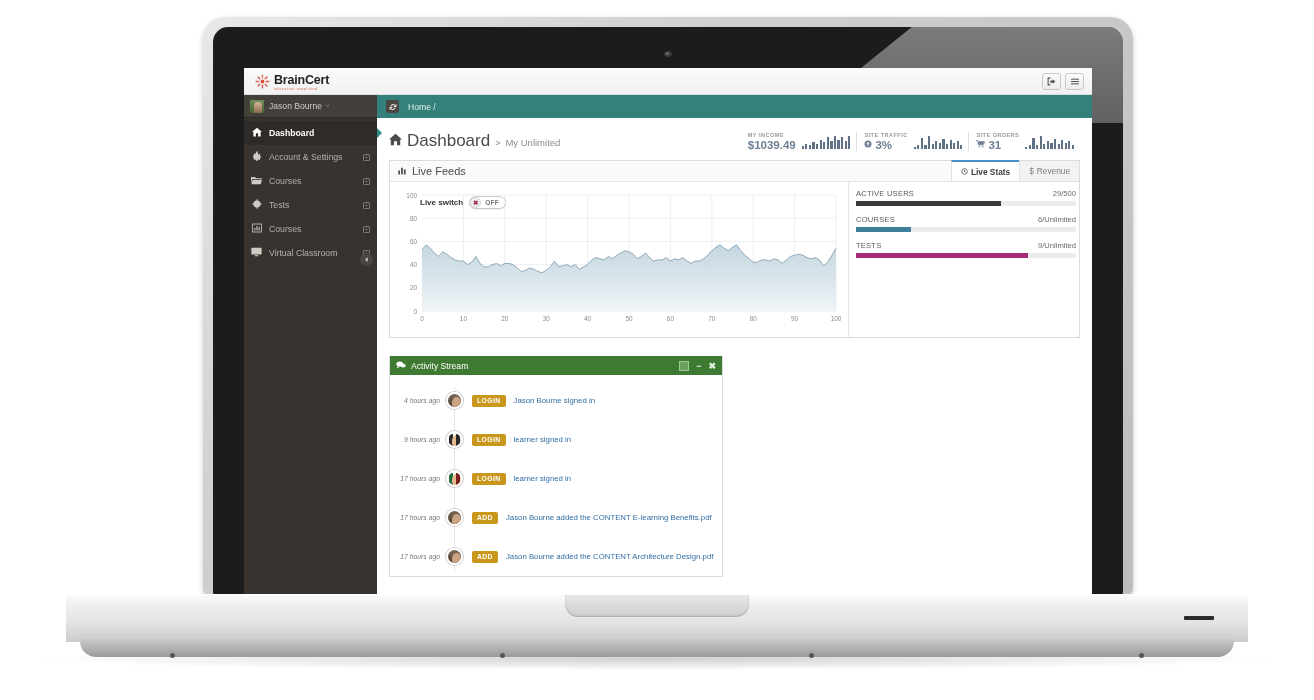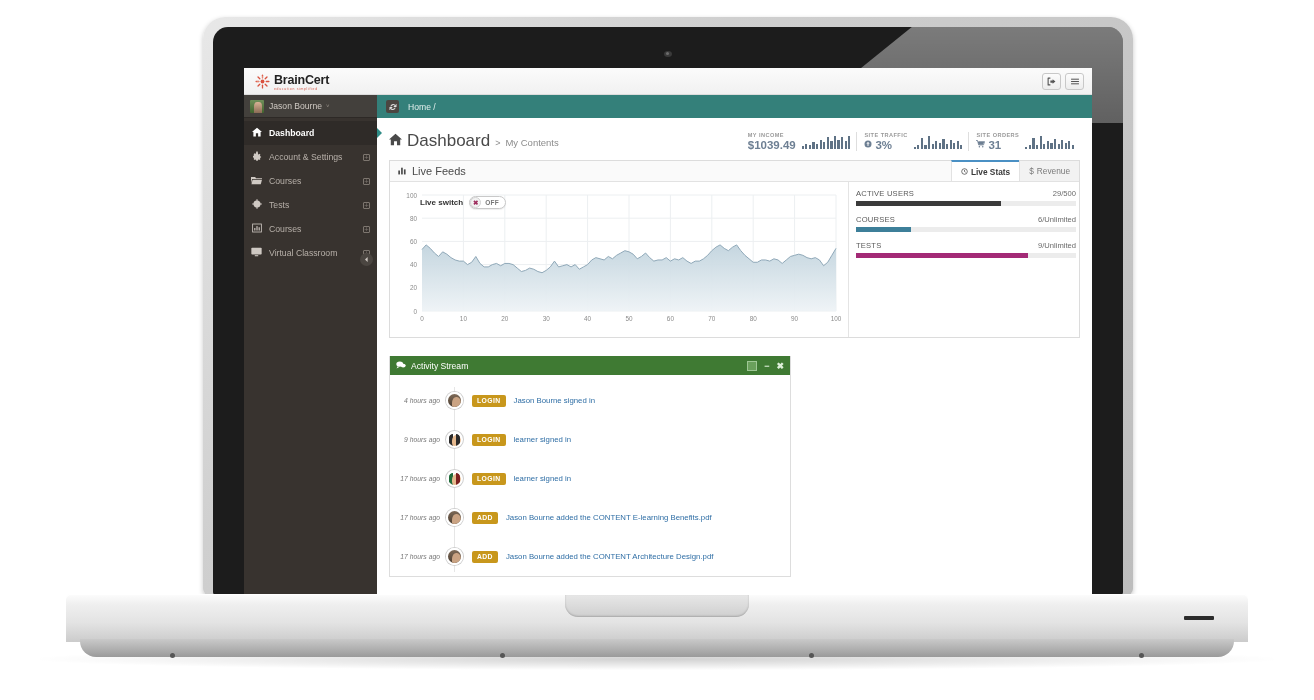--- a/index.html
+++ b/index.html
@@ -160,21 +160,21 @@
 
   .statsbox{width:235px;flex:0 0 235px;border-left:1px solid #e4e4e4;padding:7px 7px 6px 7px;}
   .srow{margin-bottom:9px;}
   .srow-top{display:flex;justify-content:space-between;align-items:baseline;margin-bottom:3px;}
   .srow-lbl{font-size:7.6px;color:#5a5a5a;letter-spacing:.2px;}
   .srow-val{font-size:7.6px;color:#6a6a6a;}
   .bar{height:5px;background:#ececec;position:relative;}
   .bar span{position:absolute;left:0;top:0;bottom:0;display:block;}
 
   
-  .act{margin:18px 12px 0 12px;width:402px;border:1px solid #ddd;border-top:0;background:#fff;}
+  .act{margin:18px 12px 0 12px;width:334px;border:1px solid #ddd;border-top:0;background:#fff;}
   .act-head{height:19px;background:#3f7a33;display:flex;align-items:center;justify-content:space-between;padding:0 6px;}
   .act-title{display:flex;align-items:center;gap:5px;color:#fff;font-size:8.6px;}
   .act-btns{display:flex;align-items:center;gap:7px;}
   .act-sq{width:10px;height:10px;background:#6aa05c;border:1px solid #9ec795;}
   .act-b{color:#dff0db;font-size:9px;font-weight:bold;}
   .act-list{padding:6px 0 0 0;position:relative;}
   .act-list:before{content:"";position:absolute;left:64px;top:12px;bottom:4px;width:1px;background:#e6e6e6;}
   .ai{display:flex;align-items:center;gap:0;height:39px;padding-left:8px;position:relative;}
   .ai-time{width:48px;flex:0 0 48px;font-size:6.8px;color:#777;font-style:italic;text-align:right;padding-right:6px;}
   .ai-av{width:17px;height:17px;flex:0 0 17px;border-radius:50%;border:2px solid #fff;
@@ -351,21 +351,21 @@
 
               <div class="pagehead">
                 <div class="ph-left">
                   <span class="ph-home">
                     <svg width="13" height="13" viewBox="0 0 16 16" fill="#4a4a4a">
                         <path d="M8 1L0 8h2.2v7h4V10h3.6v5h4V8H16L8 1z"></path>
                       </svg>
                   </span>
                   <span class="ph-title">Dashboard</span>
                   <span class="ph-sep">&gt;</span>
-                  <span class="ph-sub">My Contents</span>
+                  <span class="ph-sub">My Unlimited</span>
                 </div>
 
                 <div class="stats">
                   <div class="stat">
                     <div class="stat-txt">
                       <div class="cap">MY INCOME</div>
                       <div class="val">$1039.49</div>
                     </div>
                     <div class="spark">
                       <i style="height:3px"></i>

